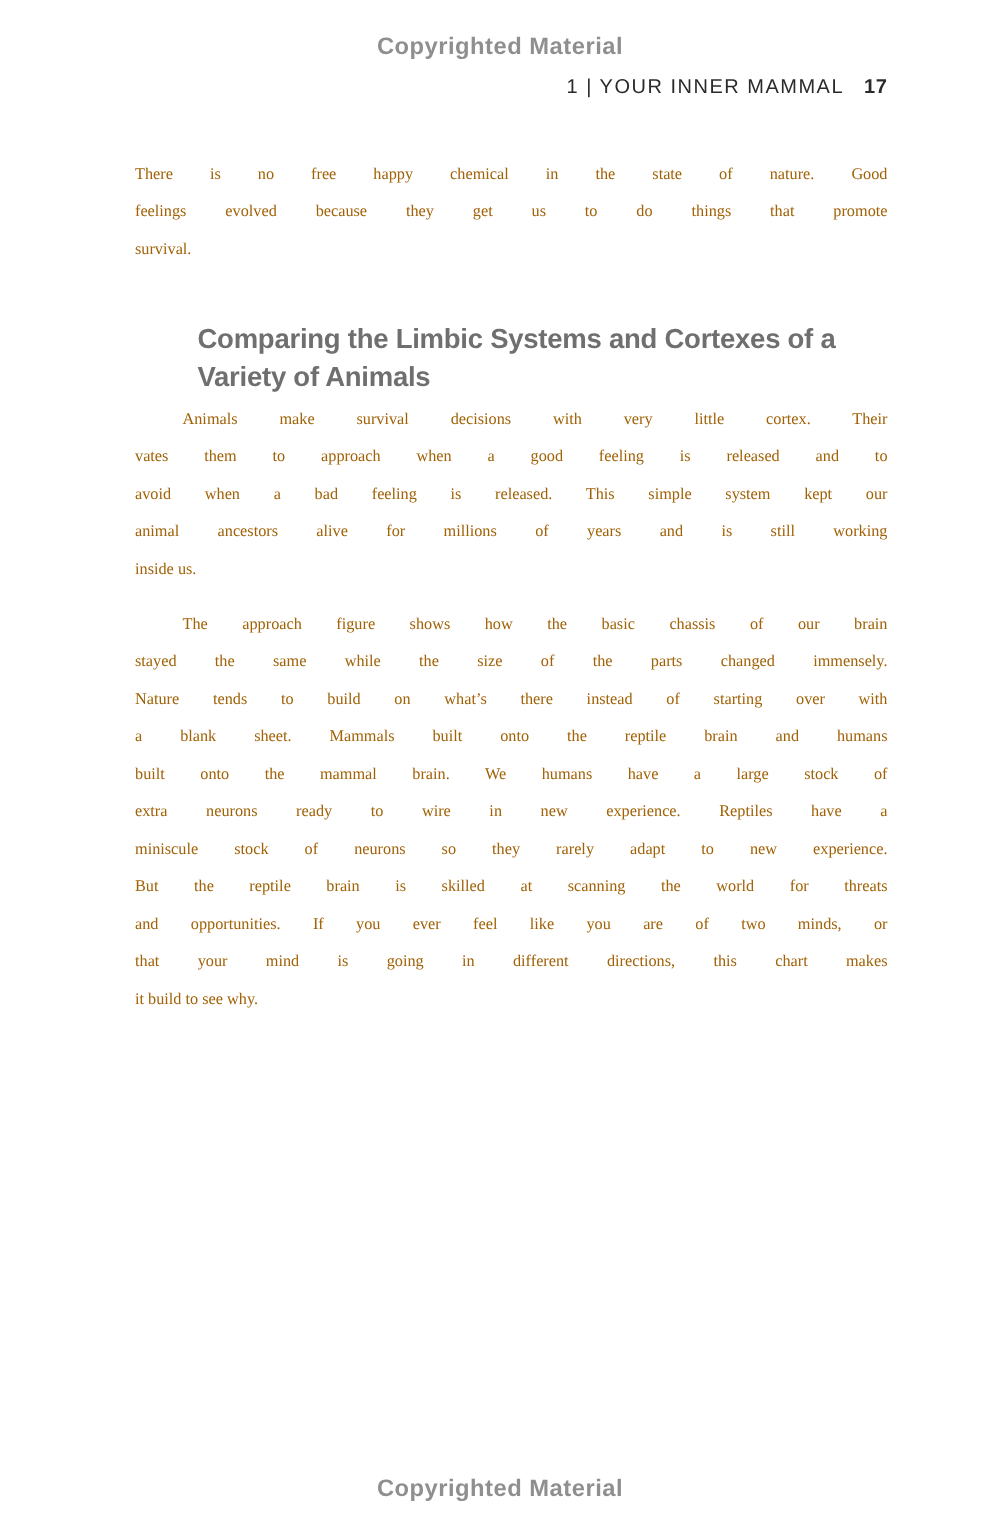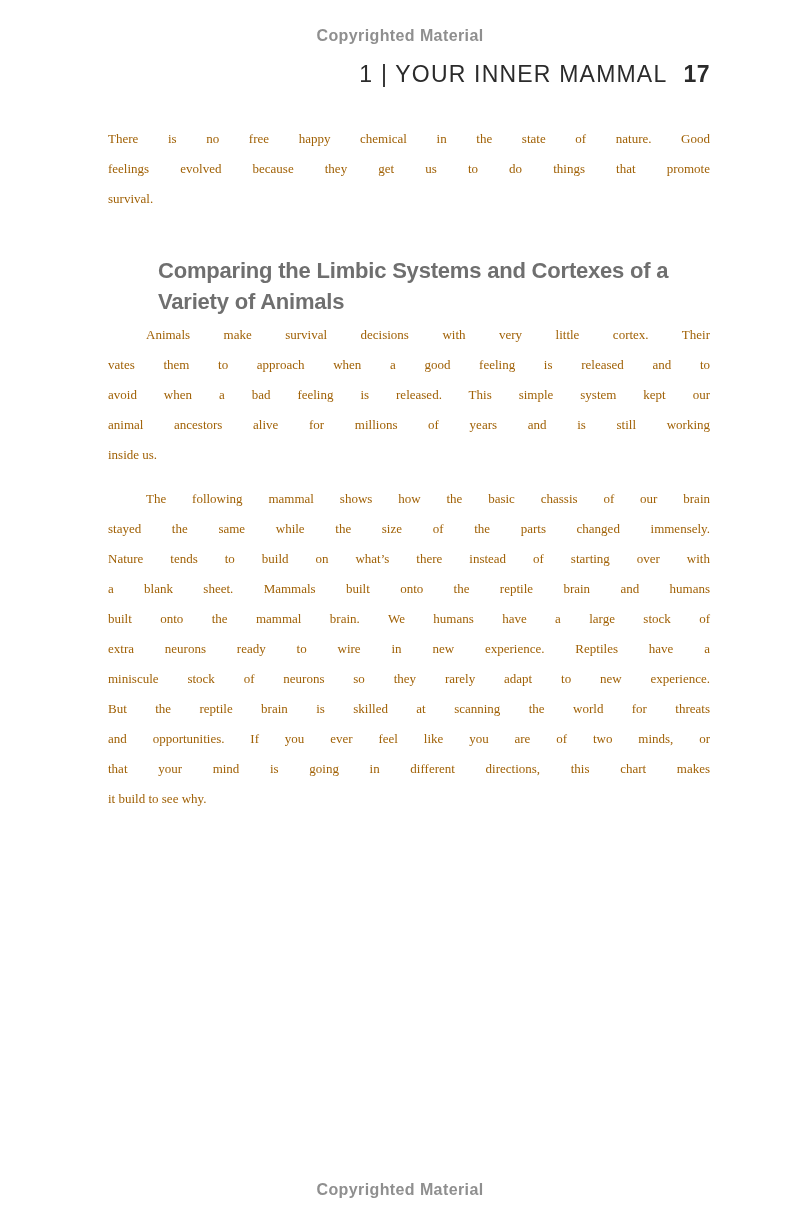--- a/index.html
+++ b/index.html
@@ -14,34 +14,34 @@
     background: #ffffff;
     overflow: hidden;
     font-family: "Liberation Serif", serif;
   }
   .watermark {
     position: absolute;
     left: 0;
     width: 100%;
     text-align: center;
     font-family: "Liberation Sans", sans-serif;
-    font-size: 16px;
+    font-size: 19px;
     font-weight: 600;
     letter-spacing: 0.4px;
     color: #8f8f8f;
   }
   .watermark.top { top: 27px; }
   .watermark.bottom { top: 1181px; }
 
   .running-header {
     position: absolute;
     top: 61px;
     right: 90px;
     font-family: "Liberation Sans", sans-serif;
-    font-size: 23px;
+    font-size: 16px;
     font-weight: 500;
     letter-spacing: 1.2px;
     color: #2b2b2b;
     white-space: nowrap;
   }
   .running-header .pagenum {
     font-weight: 700;
     margin-left: 16px;
     letter-spacing: 0.5px;
   }
@@ -111,21 +111,21 @@
 
   <div class="para p2 indent-first">
       <div class="line">Animals make survival decisions with very little cortex. Their</div>
       <div class="line">vates them to approach when a good feeling is released and to</div>
       <div class="line">avoid when a bad feeling is released. This simple system kept our</div>
       <div class="line">animal ancestors alive for millions of years and is still working</div>
       <div class="line line-last">inside us.</div>
     </div>
 
   <div class="para p3 indent-first">
-      <div class="line">The following mammal shows how the basic chassis of our brain</div>
+      <div class="line">The approach figure shows how the basic chassis of our brain</div>
       <div class="line">stayed the same while the size of the parts changed immensely.</div>
       <div class="line">Nature tends to build on what’s there instead of starting over with</div>
       <div class="line">a blank sheet. Mammals built onto the reptile brain and humans</div>
       <div class="line">built onto the mammal brain. We humans have a large stock of</div>
       <div class="line">extra neurons ready to wire in new experience. Reptiles have a</div>
       <div class="line">miniscule stock of neurons so they rarely adapt to new experience.</div>
       <div class="line">But the reptile brain is skilled at scanning the world for threats</div>
       <div class="line">and opportunities. If you ever feel like you are of two minds, or</div>
       <div class="line">that your mind is going in different directions, this chart makes</div>
       <div class="line line-last">it build to see why.</div>

